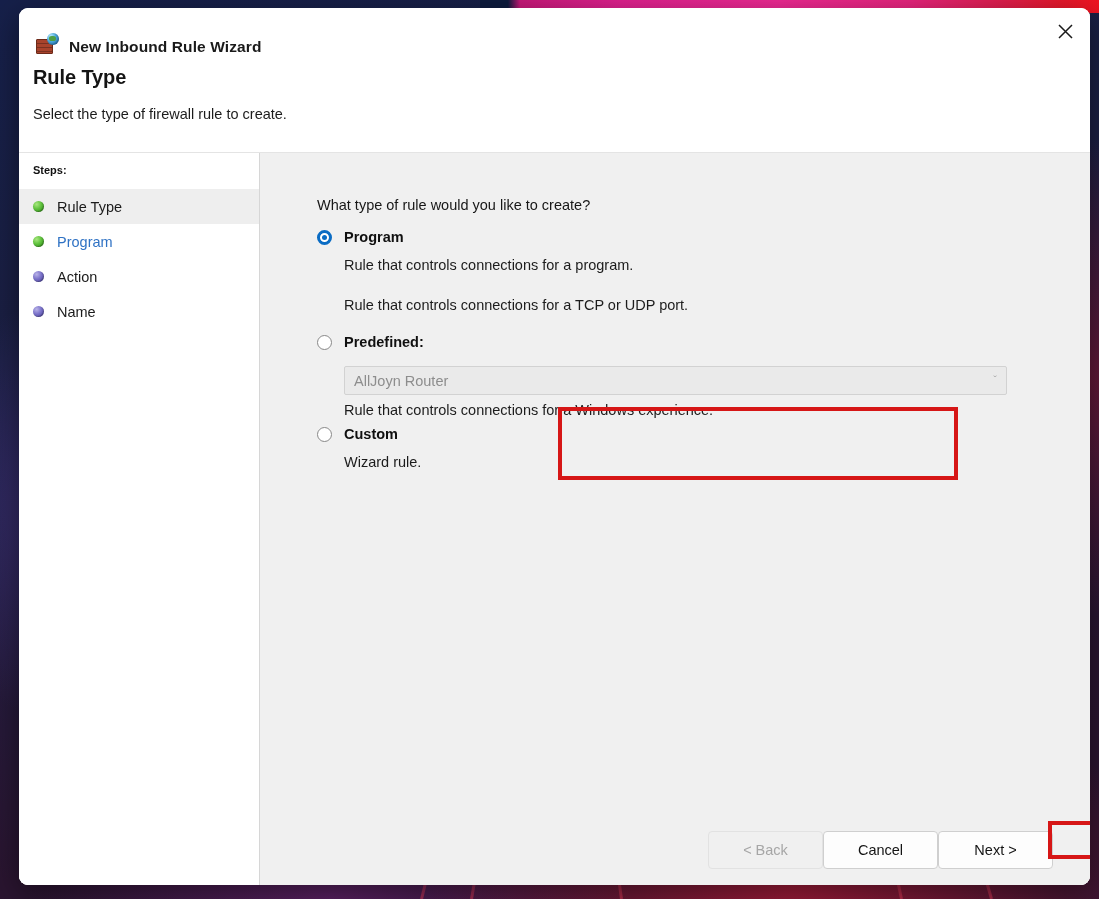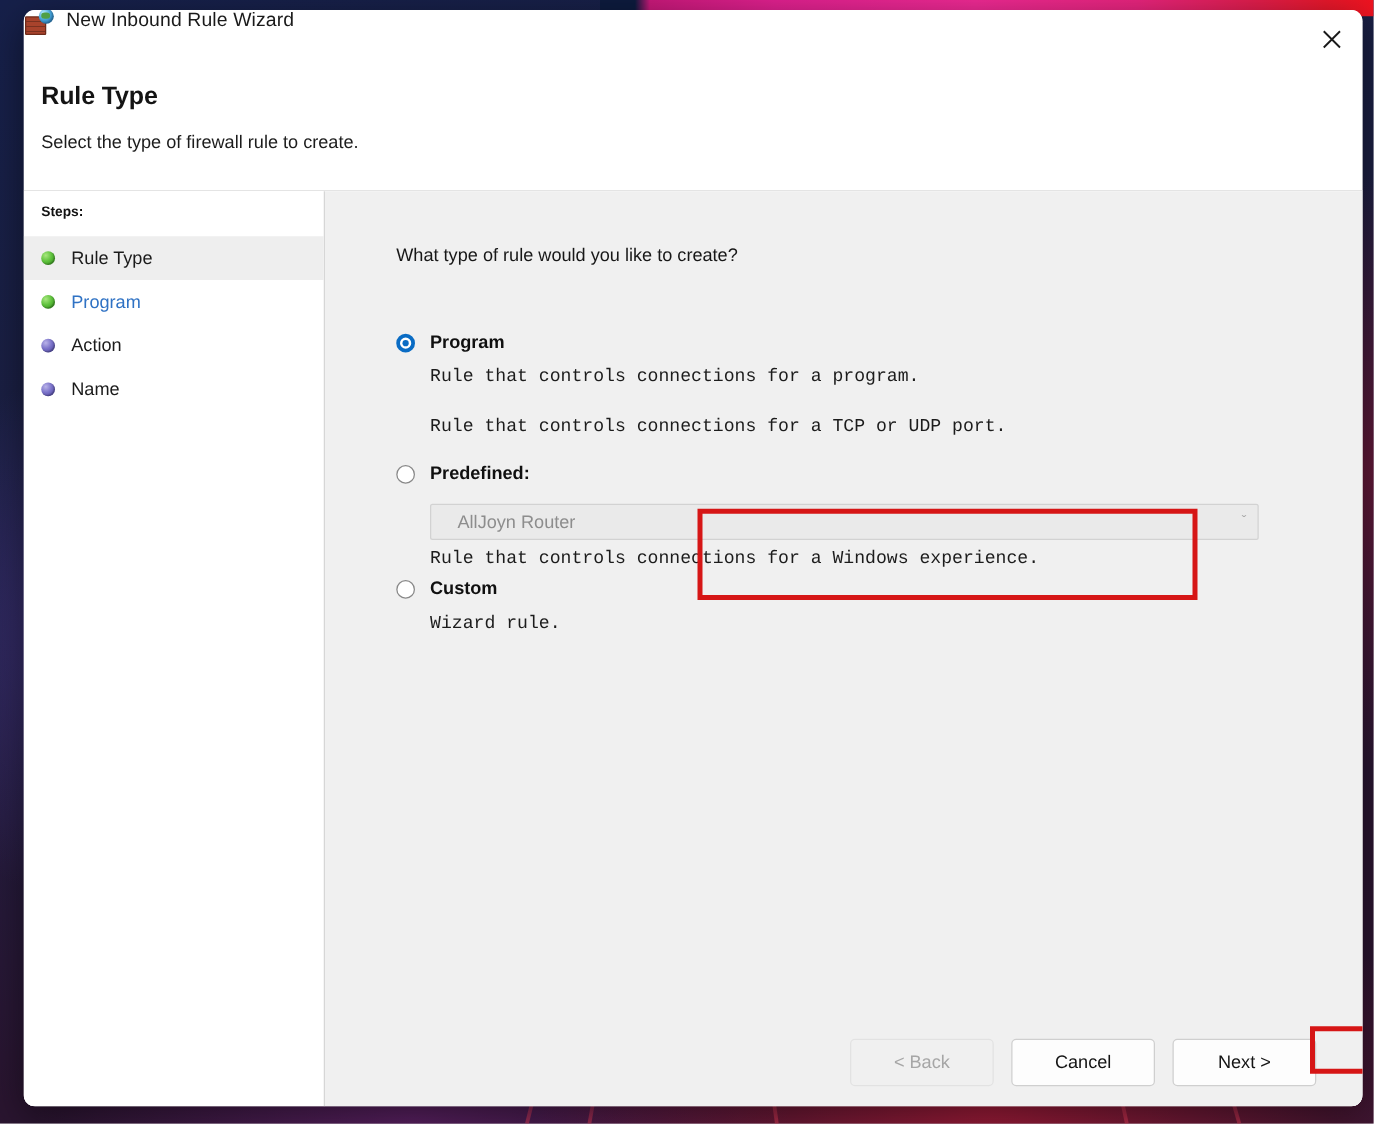--- a/index.html
+++ b/index.html
@@ -60,24 +60,25 @@
     overflow: hidden;
     display: flex;
     flex-direction: column;
   }
 
   
   #titlebar {
     height: 48px;
     flex: 0 0 48px;
     display: flex;
-    align-items: flex-start;
-    background: #ffffff;
-    padding-left: 1px;
-    position: relative;
+    align-items: flex-end;
+    background: #ffffff;
+    padding-left: 17px;
+    position: relative;
+    font-weight: bold;
   }
   #app-icon {
     width: 22px; height: 22px;
     position: relative;
     flex: 0 0 22px;
     margin-right: 11px;
   }
   #app-icon .wall {
     position: absolute;
     left: 0; top: 5px;
@@ -199,21 +200,21 @@
     flex-direction: column;
   }
   #content-inner {
     flex: 1 1 auto;
     padding: 44px 0 0 57px;
     position: relative;
   }
   #question {
     font-size: 14.5px;
     color: #171717;
-    margin-bottom: 52px;
+    margin-bottom: 15px;
   }
 
   
   .opt-group { position: relative; margin-bottom: 4px; }
   .opt-head {
     display: flex;
     align-items: flex-start;
     height: 26px;
     cursor: pointer;
   }
@@ -245,21 +246,20 @@
     font-size: 14.5px;
     font-weight: bold;
     color: #101010;
     line-height: 18px;
   }
   .opt-desc {
     font-size: 14.5px;
     color: #1c1c1c;
     padding-left: 27px;
     line-height: 22px;
-    font-family: Liberation Mono, monospace;
   }
 
   
   #program-highlight {
     position: absolute;
     left: 298px;
     top: 254px;
     width: 400px;
     height: 73px;
     border: 4px solid #d61616;
@@ -270,42 +270,41 @@
   
   #predefined-dropdown {
     margin: 7px 0 4px 27px;
     width: 663px;
     height: 29px;
     background: #eaeaea;
     border: 1px solid #d2d2d2;
     border-radius: 2px;
     display: flex;
     align-items: center;
-    padding: 0 9px 0 21px;
+    padding: 0 9px 0 9px;
     cursor: default;
   }
   #predefined-value {
     flex: 1 1 auto;
     font-size: 14.5px;
     color: #8d8d8d;
   }
   #predefined-chevron {
     font-size: 11px;
     color: #a6a6a6;
     line-height: 1;
   }
 
   
   #footer {
     flex: 0 0 70px;
     display: flex;
     align-items: center;
     justify-content: flex-end;
     padding-right: 37px;
-    gap: 14px;
     position: relative;
   }
   .btn {
     width: 115px;
     height: 38px;
     border: 1px solid #cfcfcf;
     border-radius: 4px;
     background: #fdfdfd;
     font-family: "Liberation Sans", sans-serif;
     font-size: 14.5px;

